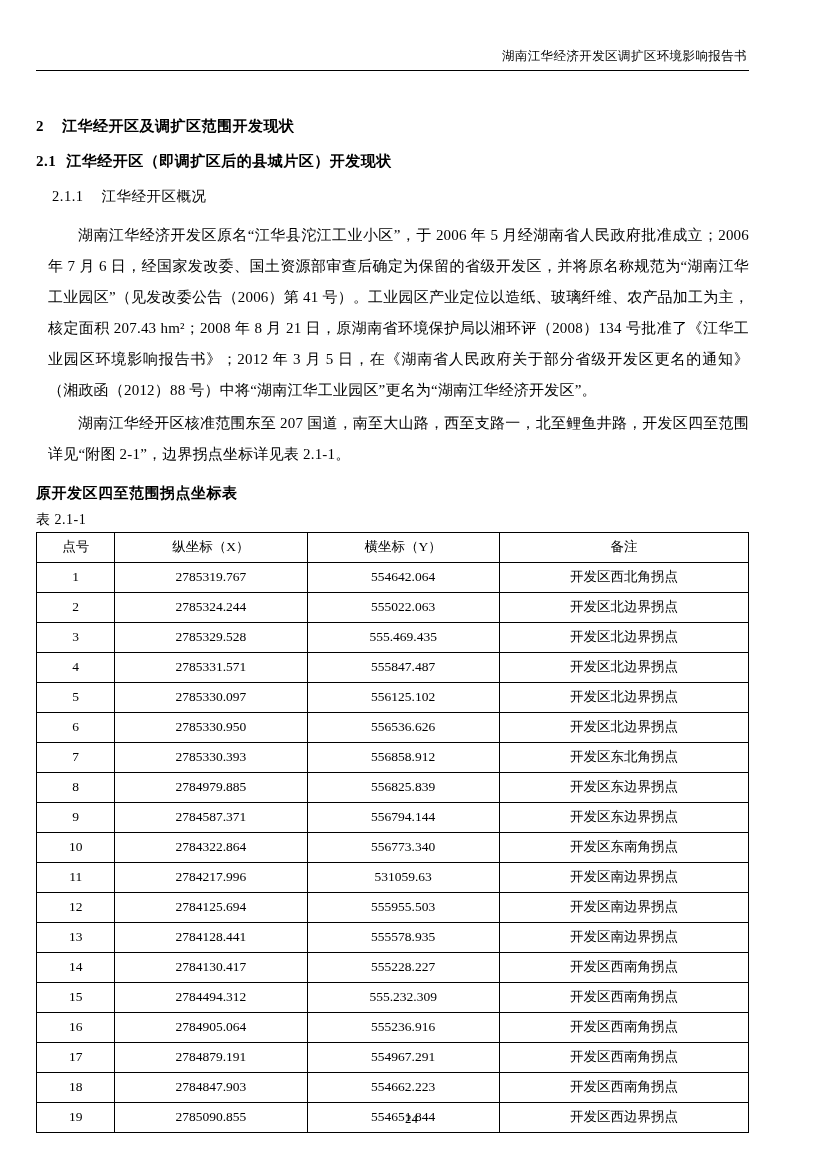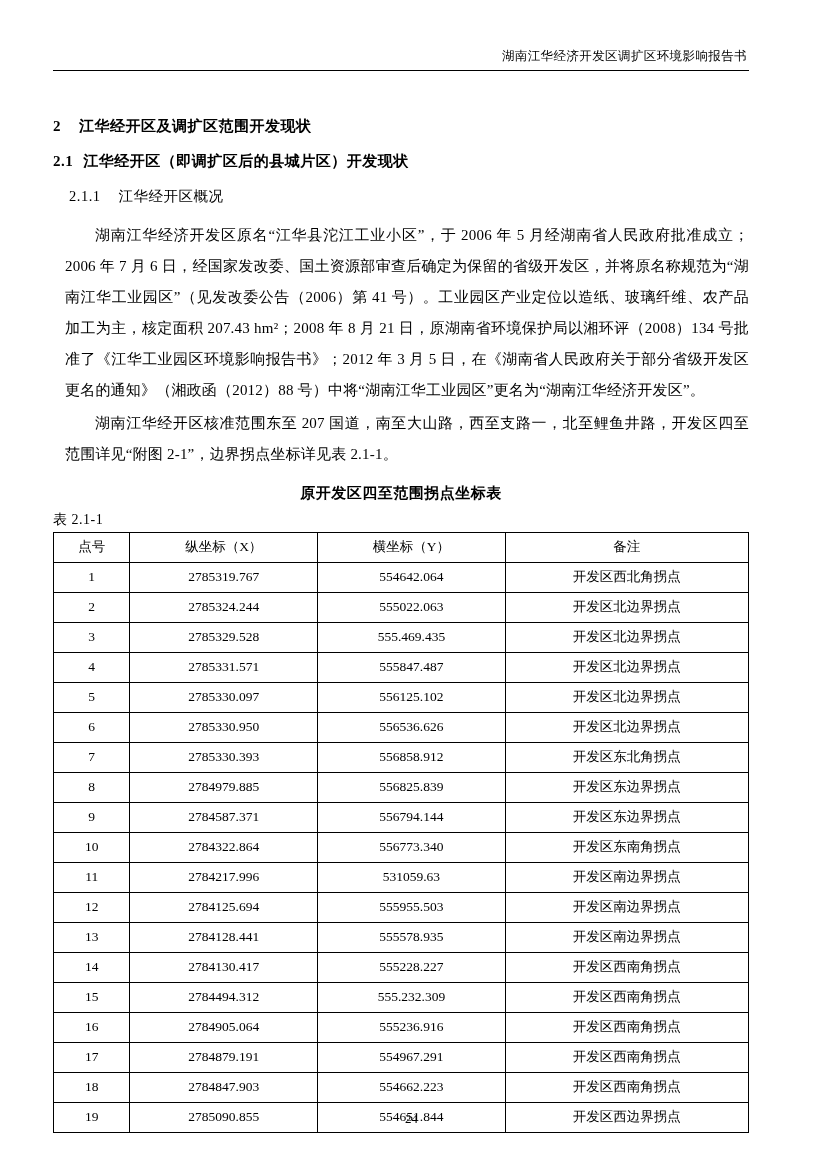--- a/index.html
+++ b/index.html
@@ -12,21 +12,21 @@
     height: 1169px;
     font-family: "Liberation Serif", "DejaVu Serif", serif;
     color: #000000;
     position: relative;
     overflow: hidden;
   }
   .page {
     width: 827px;
     height: 1169px;
     box-sizing: border-box;
-    padding: 48px 78px 40px 53px;
+    padding: 48px 78px 40px 36px;
     position: relative;
   }
   
   .header {
     text-align: right;
     font-size: 12.5px;
     letter-spacing: 0.4px;
     padding-right: 2px;
     padding-bottom: 5px;
     color: #000;
@@ -64,21 +64,20 @@
     margin: 0 0 2px 12px;
     text-align: justify;
     text-justify: inter-ideograph;
     text-indent: 2em;
     letter-spacing: 0.2px;
   }
   
   .table-title {
     font-size: 15px;
     font-weight: bold;
-    text-align: center;
     margin: 14px 0 4px 0;
     letter-spacing: 0.5px;
   }
   .table-label {
     font-size: 14px;
     margin: 8px 0 3px 0;
     letter-spacing: 0.5px;
   }
   
   table.coords {

